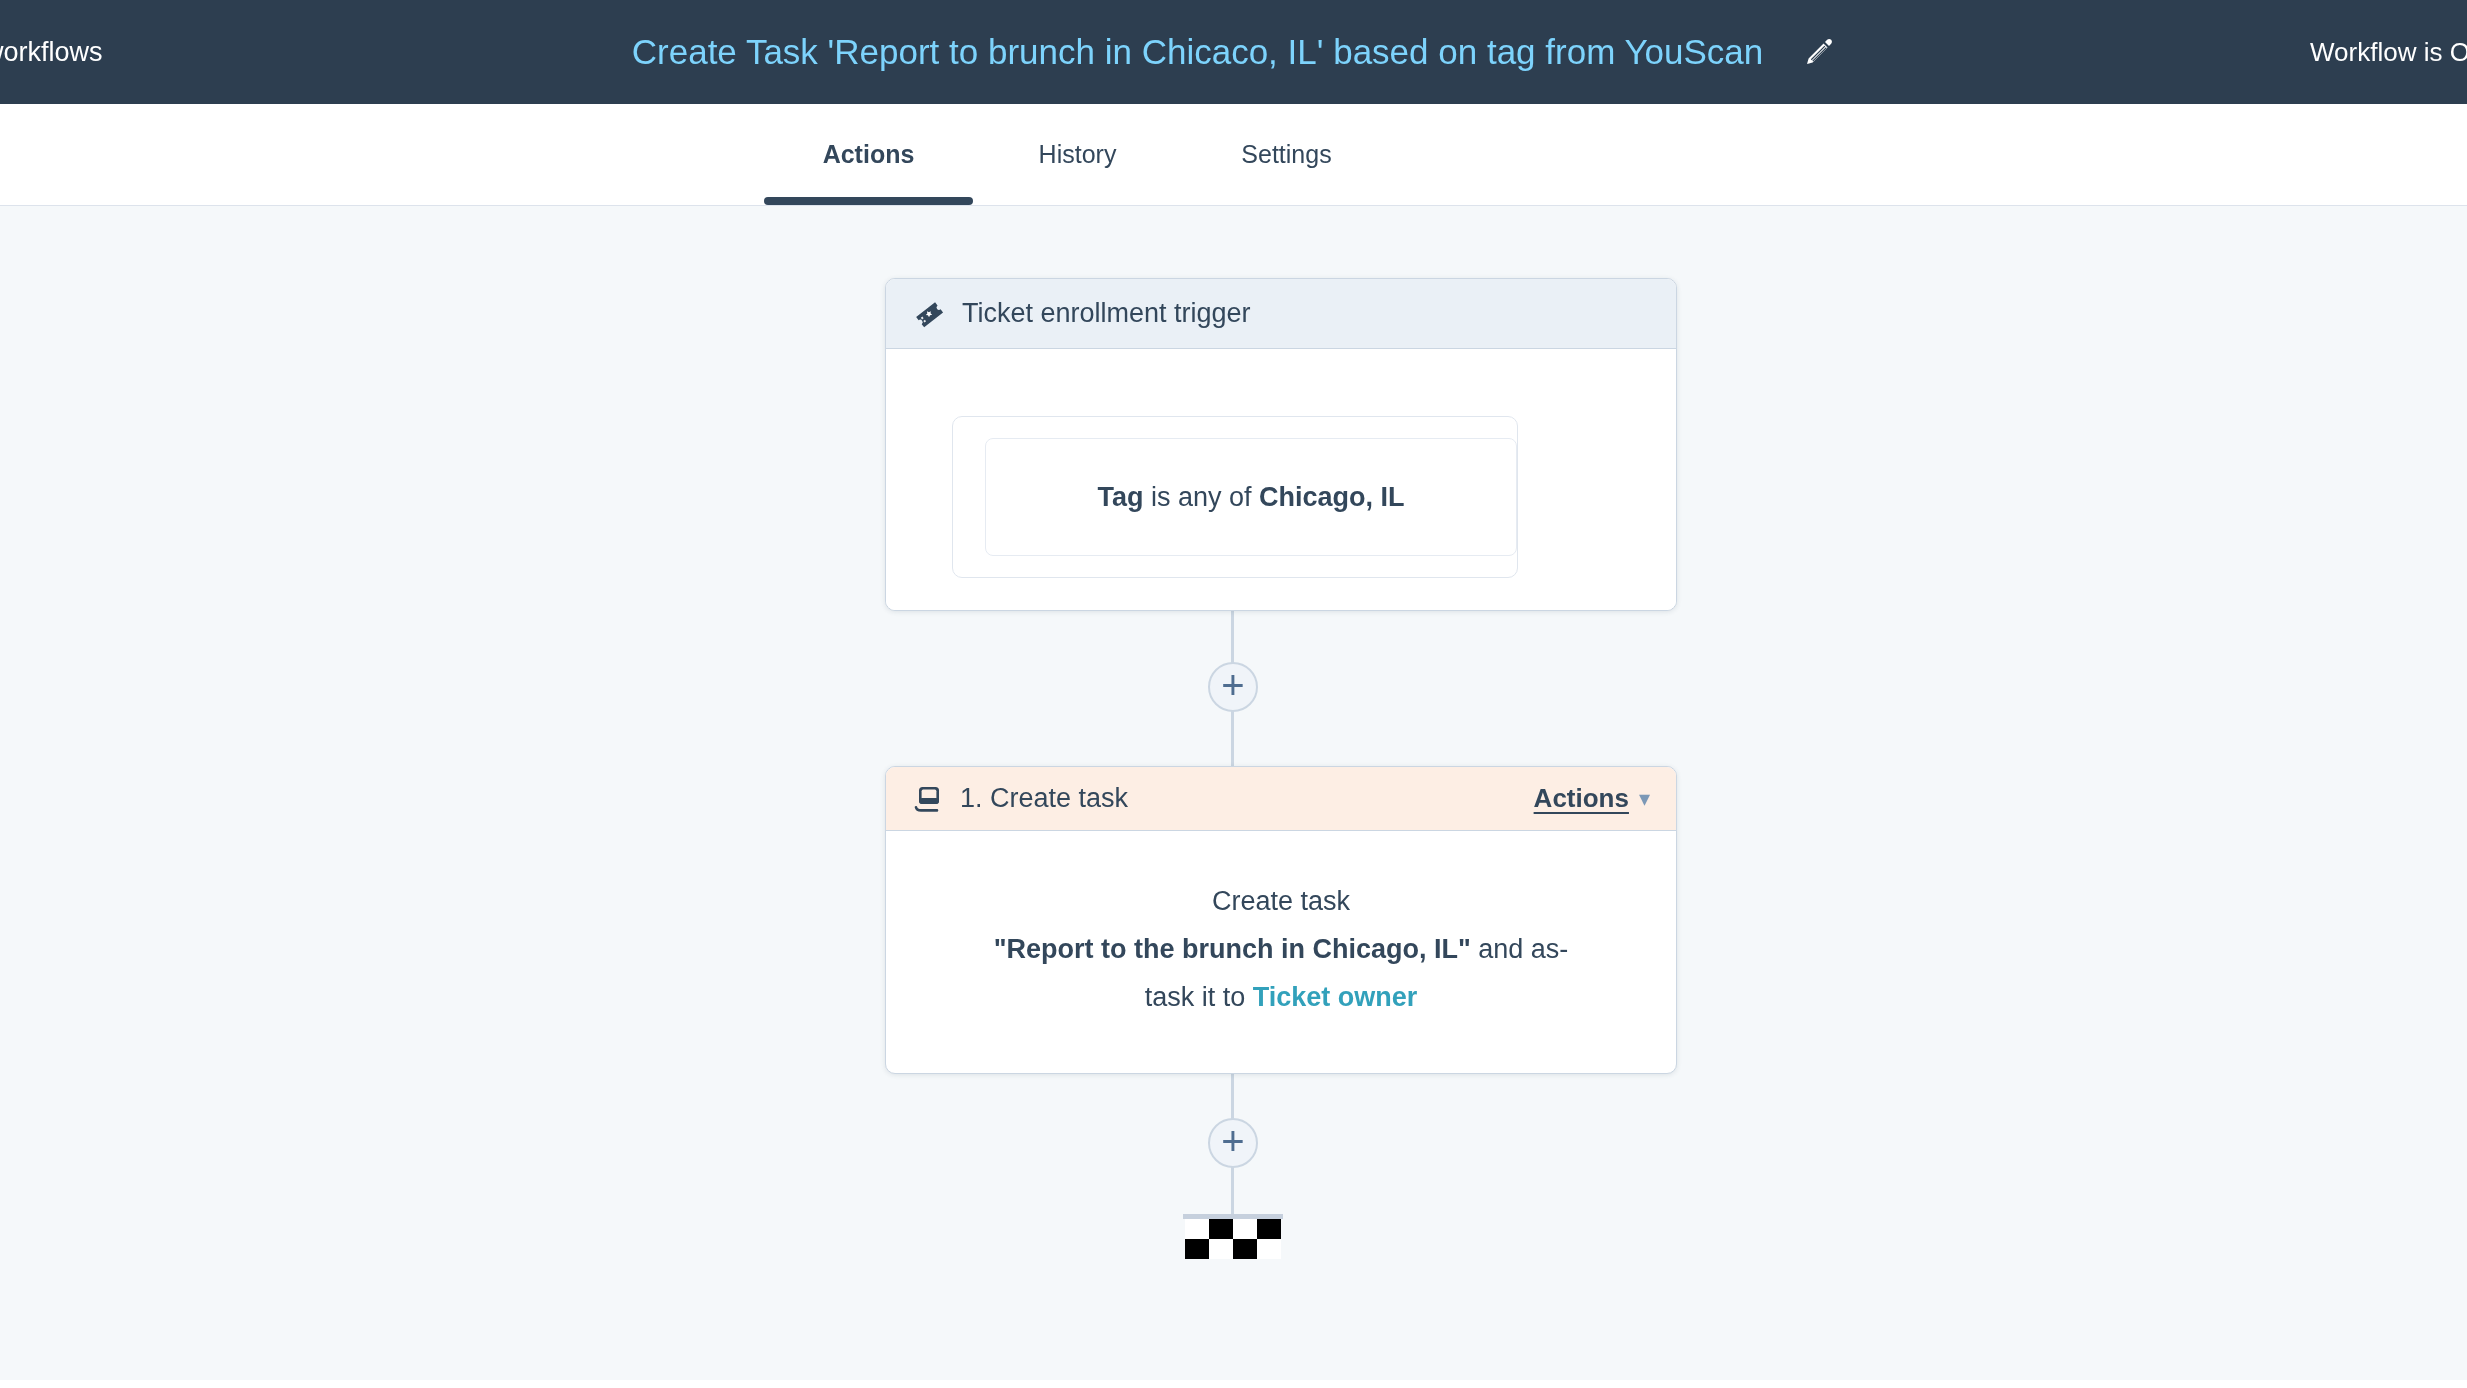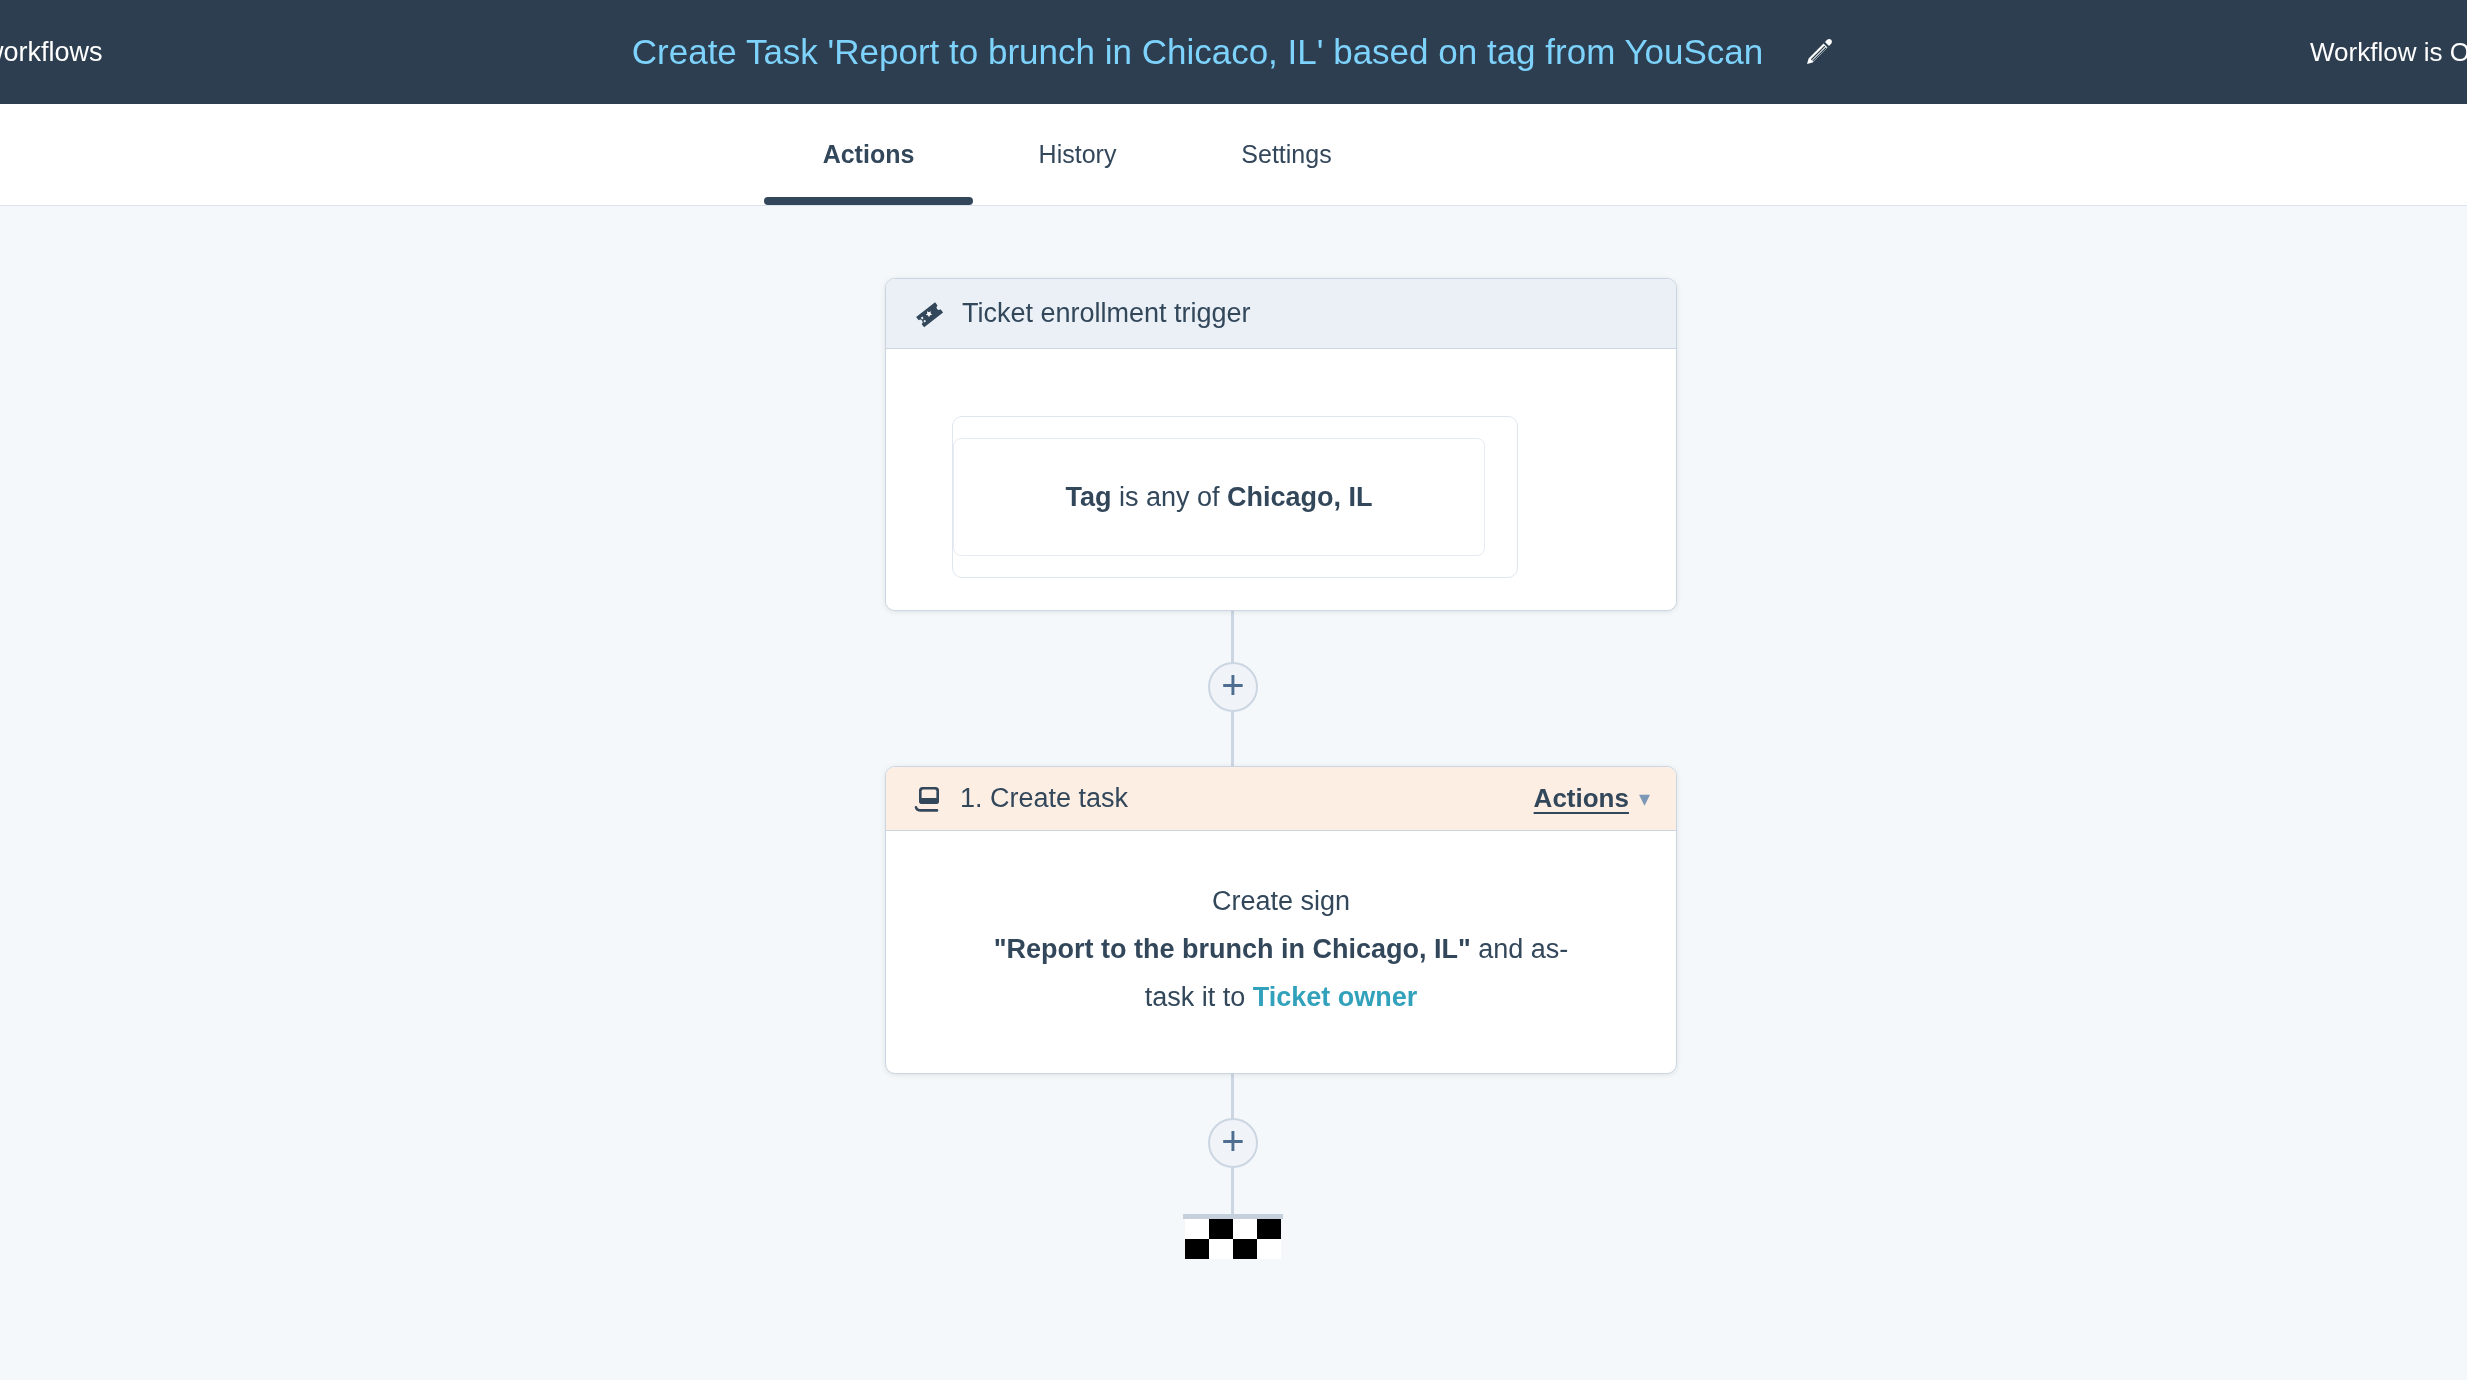--- a/index.html
+++ b/index.html
@@ -108,21 +108,21 @@
   .actions-menu .menu-label{
     font-size:26px;font-weight:700;color:var(--text-dark);
     text-decoration:underline;text-underline-offset:5px;text-decoration-thickness:2px;
   }
   .caret{color:#7c98b6;font-size:22px;line-height:1;}
 
   .trigger-body{position:relative;height:261px;background:#fff;}
   .filter-outer{
     position:absolute;left:66px;top:67px;width:566px;height:162px;
     border:1px solid #e0e6ee;border-radius:10px;
-    display:flex;align-items:center;justify-content:flex-start;background:#fff;
+    display:flex;align-items:center;justify-content:flex-end;background:#fff;
     cursor:pointer;
   }
   .filter-inner{
     width:532px;height:118px;border:1px solid #e6ebf2;border-radius:8px;
     display:flex;align-items:center;justify-content:center;background:#fff;
   }
   .condition-text{font-size:27px;color:var(--text-dark);white-space:nowrap;}
   .condition-text .bold{font-weight:700;}
 
   .action-body{
@@ -215,21 +215,21 @@
           </svg>
         </span>
         <span class="hdr-label">1. Create task</span>
         <span class="hdr-spacer"></span>
         <span class="actions-menu">
           <span class="menu-label">Actions</span>
           <span class="caret">▾</span>
         </span>
       </div>
       <div class="action-body">
-        <div>Create sign</div>
+        <div>Create task</div>
         <div><span class="bold">"Report to the brunch in Chicago, IL"</span><span> and as-</span></div>
         <div><span>task it to </span><span class="assignee-link">Ticket owner</span></div>
       </div>
     </section>
 
     <div class="plus-btn plus2">
         <span>+</span>
       </div>
 
     <div class="flag-bar"></div>

